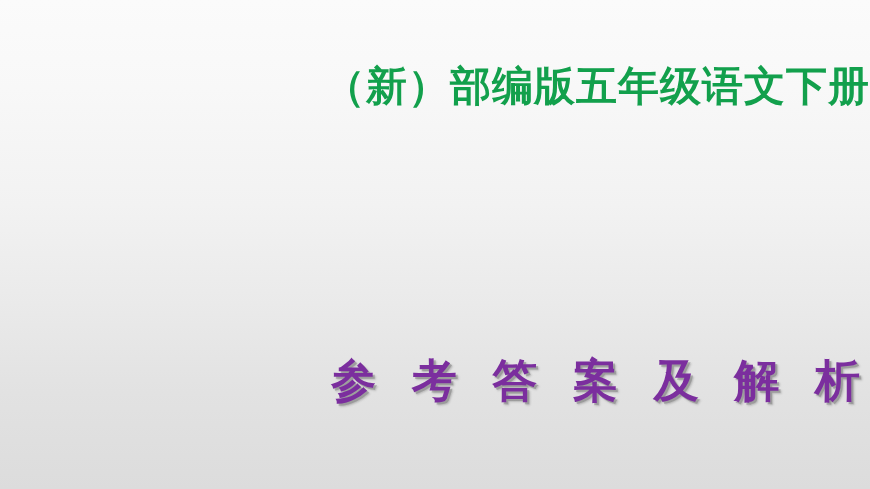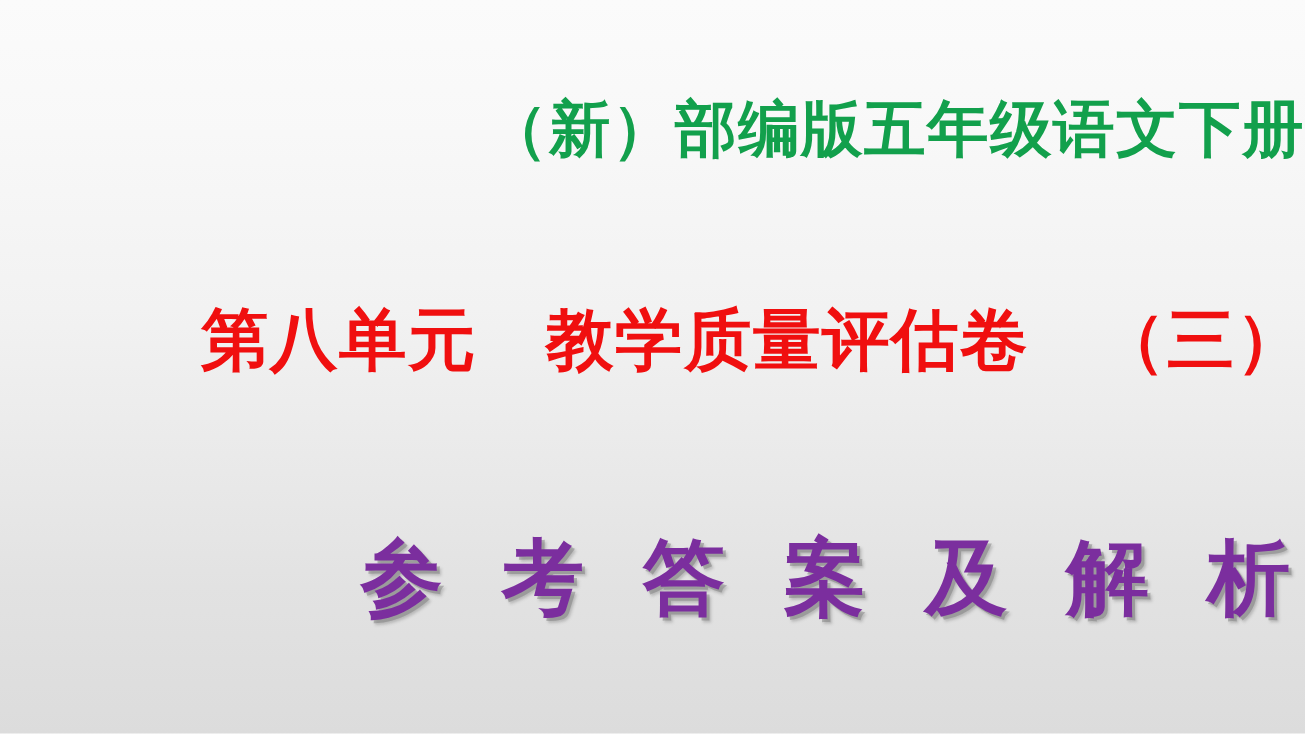--- a/index.html
+++ b/index.html
@@ -55,33 +55,32 @@
   .line-exam-title {
     top: 204px;
     font-size: 45px;
     color: #f00f0f;
     letter-spacing: 1px;
   }
 
   
   .line-answers {
     top: 358px;
-    font-size: 55px;
+    font-size: 45px;
     color: #7b2e9e;
     letter-spacing: 10px;
     
     text-shadow:
        2px 2px 0 rgba(120, 120, 120, 0.45),
        3px 3px 2px rgba(90, 90, 90, 0.30);
   }
 </style>
 </head>
 <body>
 
 <div class="slide">
 
   <div class="line line-subject">（新）部编版五年级语文下册</div>
 
-  <div class="line line-exam-title">第八单元　教学质量评估卷　（三）</div>
 
   <div class="line line-answers">参 考 答 案 及 解 析</div>
 
 </div>
 
 </body></html>

